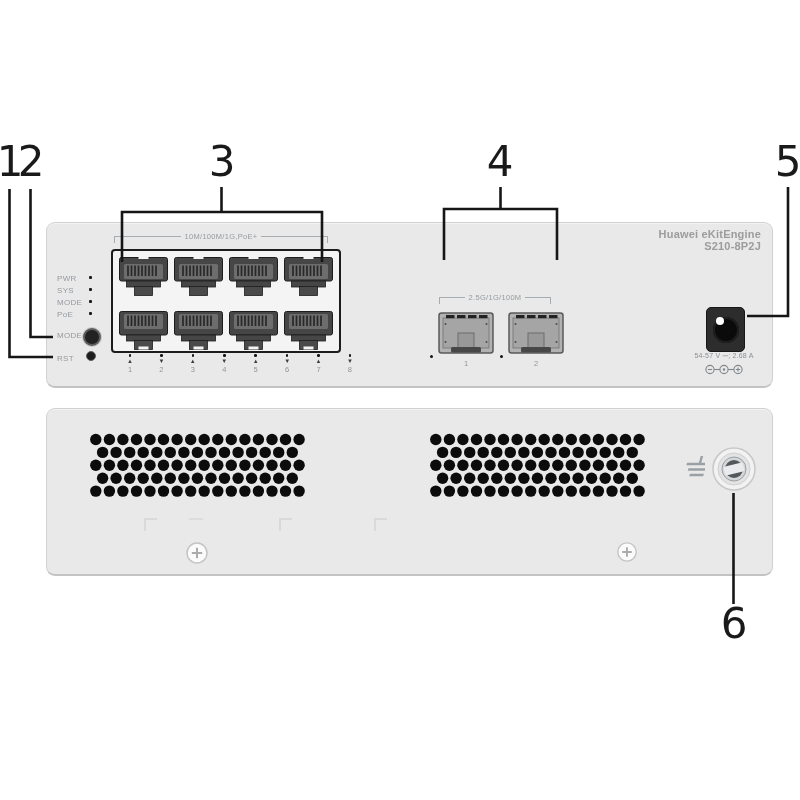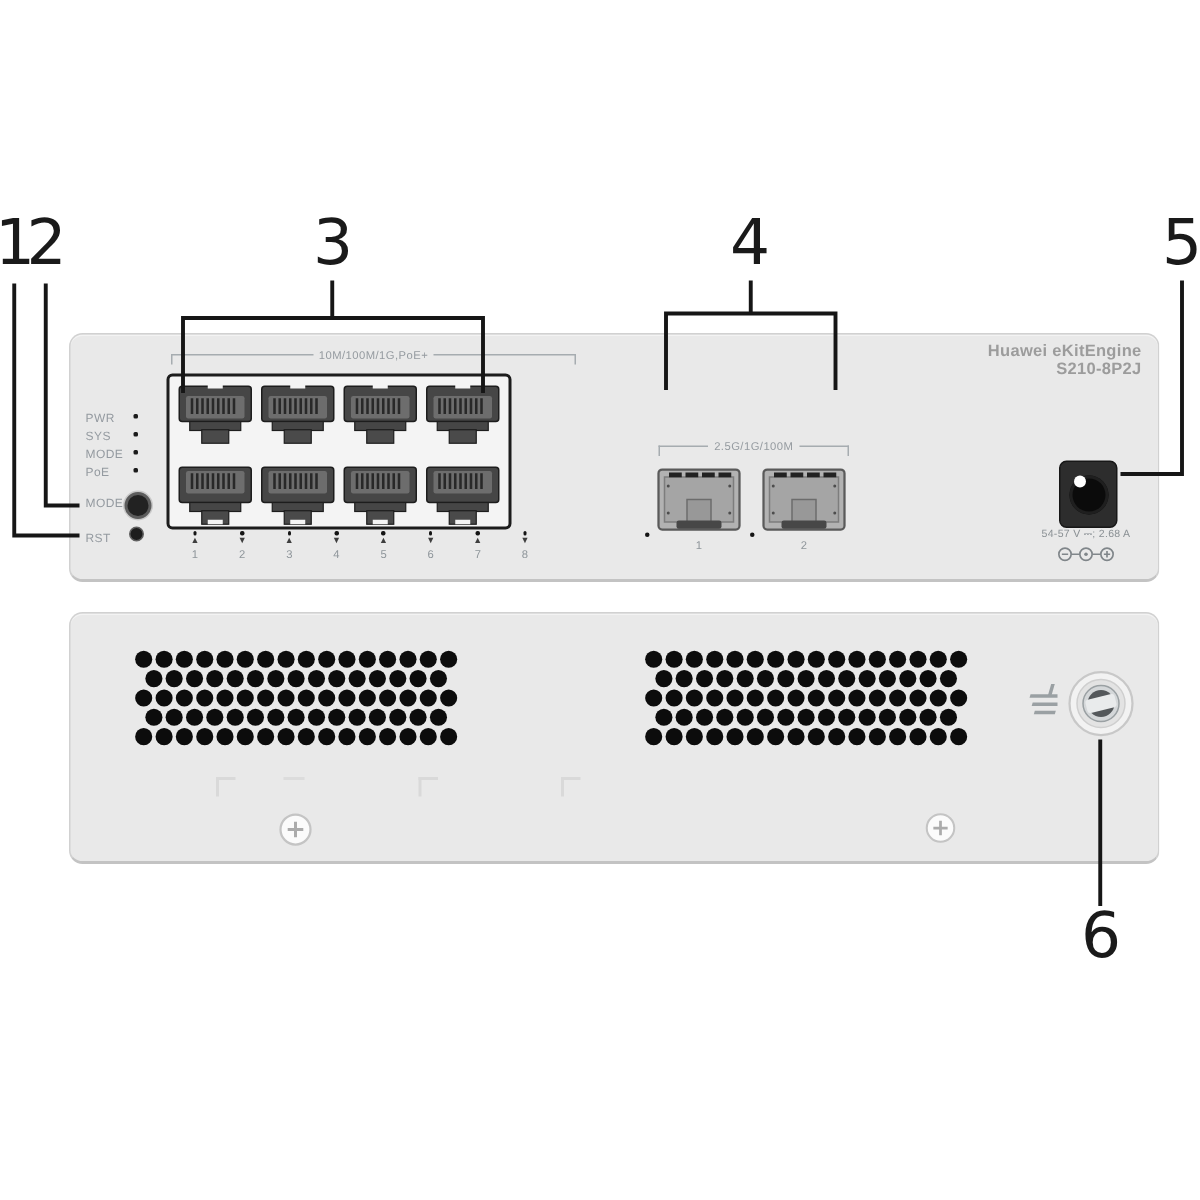--- a/index.html
+++ b/index.html
@@ -28,22 +28,22 @@
             background:#222;border:2px solid #5c5c5c;box-shadow:0 0 0 1px #c9c9c9;}
   .rst-btn{position:absolute;left:39px;top:128px;width:10px;height:10px;border-radius:50%;
            background:#1d1d1d;border:1.5px solid #606060;}
 
   
   .bracket{position:absolute;display:flex;align-items:flex-start;}
   .bseg{height:7px;border-top:1.3px solid #a6acb0;flex:1;}
   .bseg.l{border-left:1.3px solid #a6acb0;}
   .bseg.r{border-right:1.3px solid #a6acb0;}
   .blabel{font-size:7.5px;color:#959ba0;letter-spacing:.3px;margin:-4px 4px 0 4px;white-space:nowrap;}
-  .bk-rj45{left:67px;top:13px;width:270px;}
-  .bk-sfp{left:392px;top:74px;width:127px;}
+  .bk-rj45{left:67px;top:13px;width:214px;}
+  .bk-sfp{left:392px;top:74px;width:112px;}
 
   
   .rj45-frame{position:absolute;left:64px;top:26px;width:230px;height:104px;background:#f4f4f4;
               border:2px solid #1c1c1c;border-radius:4px;display:grid;
               grid-template-columns:repeat(4,51px);justify-content:space-between;
               row-gap:14px;padding:5px 4.5px 1px 4.5px;}
   .rj45-frame > div{width:51px;height:40px;}
 
   
   .pind{position:absolute;left:68px;top:131px;width:250px;display:flex;justify-content:space-between;}

